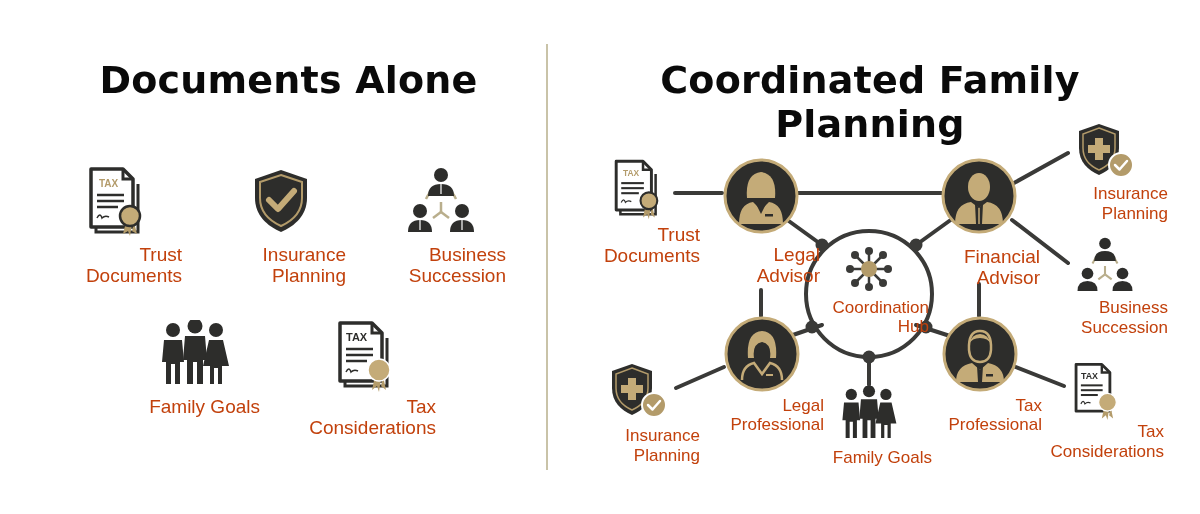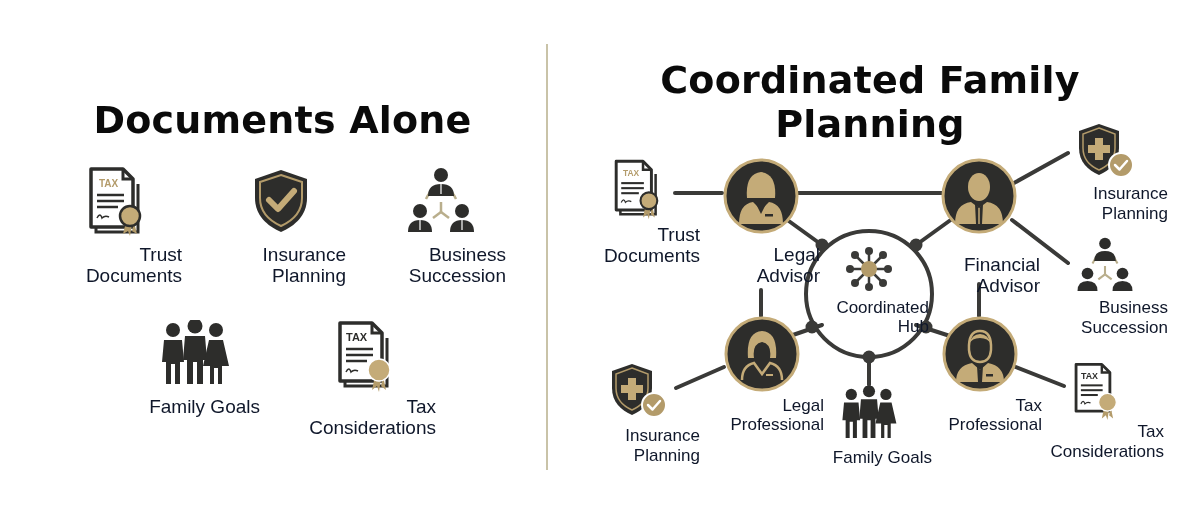--- a/index.html
+++ b/index.html
@@ -2,29 +2,29 @@
 <html><head>
 <meta charset="utf-8">
 <style>
   html, body { margin: 0; padding: 0; background: #ffffff; }
   body { width: 1200px; height: 514px; position: relative; overflow: hidden;
          font-family: "Liberation Sans", "DejaVu Sans", sans-serif; color: #111; }
   .title { position: absolute; font-weight: 700; font-size: 38px; letter-spacing: 0.2px;
            font-family: "DejaVu Sans", "Liberation Sans", sans-serif; color: #0a0a0a; text-align:center; }
   .divider { position: absolute; left: 546px; top: 44px; width: 2px; height: 426px; background: #c9c3a8; }
   .item { position: absolute; text-align: right; }
-  .label { font-size: 19px; line-height: 21px; color: #0f172a; font-weight: 500; }
+  .label { font-size: 19px; line-height: 21px; color: #c2410c; font-weight: 500; }
   .label span { display: block; }
   .icon { display: block; margin: 0 auto; }
   svg.diagram { position: absolute; left: 0; top: 0; }
 </style>
 </head>
 <body>
 
-<div class="title" style="left:60px; top:58px; width:445px;margin-top:40px;">Documents Alone</div>
+<div class="title" style="left:66px; top:58px; width:445px;">Documents Alone</div>
 <div class="title" style="left:600px; top:58px; width:540px;">Coordinated Family Planning</div>
 <div class="divider"></div>
 
 <svg class="diagram" width="1200" height="514">
   <g stroke="#3a3a38" stroke-width="4" fill="none" stroke-linecap="round">
 
     <line x1="675" y1="193" x2="722" y2="193"></line>
     <line x1="796" y1="193" x2="942" y2="193"></line>
 
     <line x1="1014" y1="183" x2="1068" y2="153"></line>
@@ -186,21 +186,21 @@
 </div>
 
 <div class="item" style="left:918px; top:158px; width:122px;">
   <svg class="icon" width="76" height="76" viewBox="0 0 76 76">
     <circle cx="38" cy="38" r="36" fill="#2d2d2b" stroke="#c4ab78" stroke-width="3"></circle>
     <ellipse cx="38" cy="29" rx="11" ry="14" fill="#c4ab78"></ellipse>
     <path d="M14 66 Q14 46 30 44 L38 50 L46 44 Q62 46 62 66 Z" fill="#c4ab78"></path>
     <path d="M34 46 L38 50 L42 46 L41 66 L35 66 Z" fill="#2d2d2b"></path>
     <line x1="38" y1="50" x2="38" y2="66" stroke="#c4ab78" stroke-width="1.5"></line>
   </svg>
-  <div class="label" style="margin-top:20px;">
+  <div class="label" style="margin-top:12px;">
       <span>Financial</span>
       <span>Advisor</span>
     </div>
 </div>
 
 <div class="item" style="left:809px; top:246px; width:120px;">
   <svg class="icon" width="50" height="46" viewBox="0 0 50 46">
     <g stroke="#3a3a38" stroke-width="2.5">
       <line x1="25" y1="23" x2="25" y2="5"></line>
         <line x1="25" y1="23" x2="25" y2="41"></line>
@@ -217,21 +217,21 @@
       <circle cx="6" cy="23" r="4"></circle>
         <circle cx="44" cy="23" r="4"></circle>
       <circle cx="11" cy="9" r="4"></circle>
         <circle cx="39" cy="9" r="4"></circle>
       <circle cx="11" cy="37" r="4"></circle>
         <circle cx="39" cy="37" r="4"></circle>
     </g>
     <circle cx="25" cy="23" r="8" fill="#b39b6a"></circle>
   </svg>
   <div class="label" style="margin-top:6px; font-size:17px; line-height:19px;">
-      <span>Coordinated</span>
+      <span>Coordination</span>
       <span>Hub</span>
     </div>
 </div>
 
 <div class="item" style="left:700px; top:316px; width:124px;">
   <svg class="icon" width="76" height="76" viewBox="0 0 76 76">
     <circle cx="38" cy="38" r="36" fill="#2d2d2b" stroke="#c4ab78" stroke-width="3"></circle>
     <path d="M24 42 Q22 16 38 15 Q54 16 52 42 L46 42 Q48 28 38 26 Q28 28 30 42 Z" fill="#c4ab78"></path>
     <path d="M30 28 Q38 22 46 28 Q46 22 38 20 Q30 22 30 28 Z" fill="#c4ab78"></path>
     <path d="M18 64 Q18 50 30 47 L38 58 L46 47 Q58 50 58 64" fill="none" stroke="#c4ab78" stroke-width="2.5"></path>

